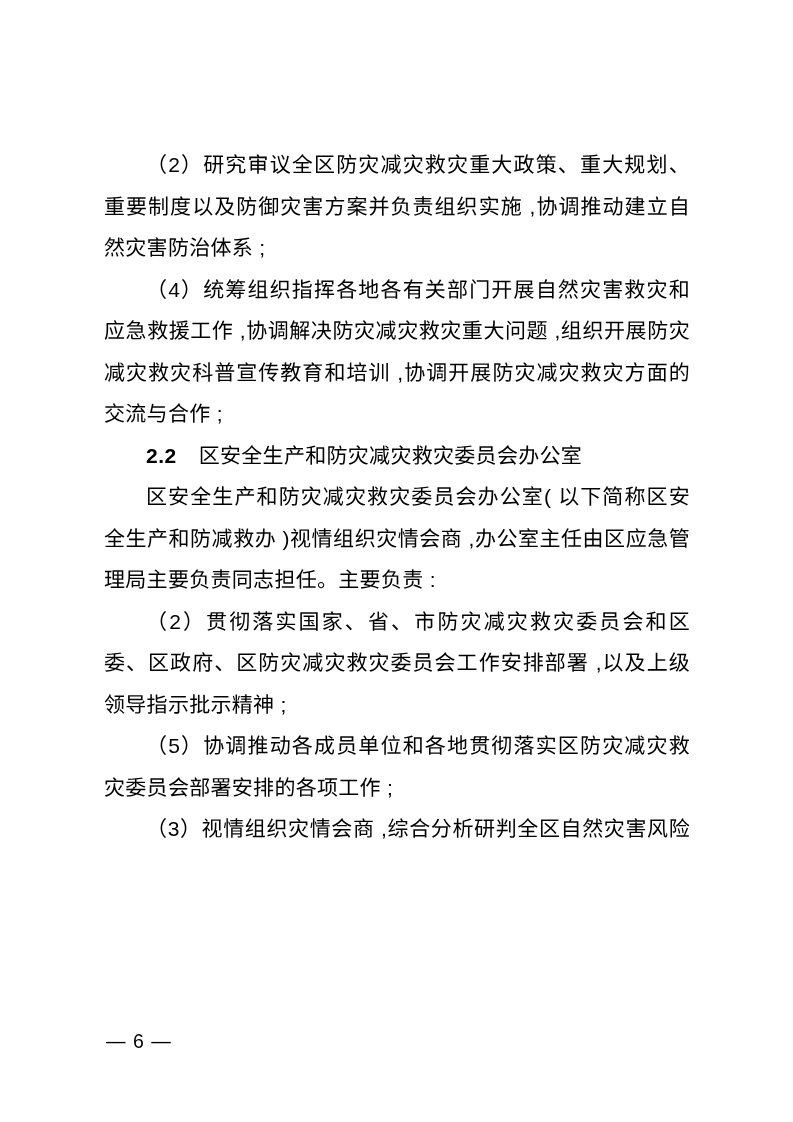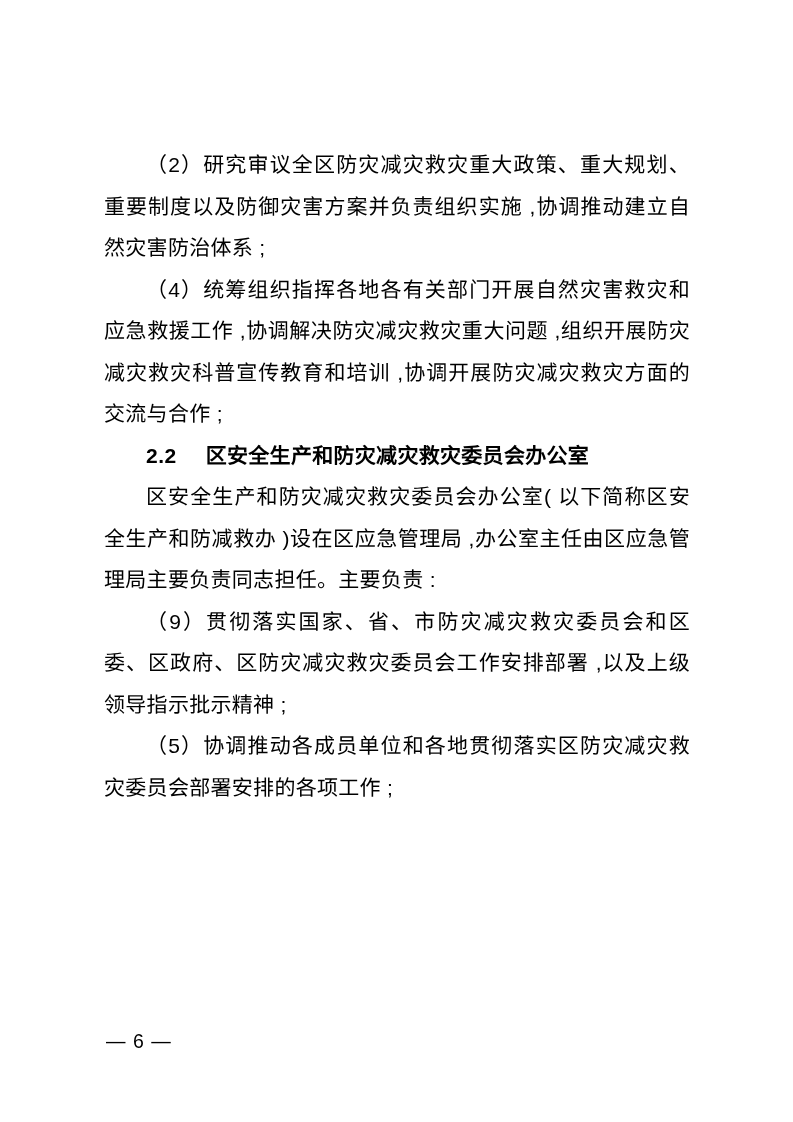--- a/index.html
+++ b/index.html
@@ -39,22 +39,22 @@
     text-indent: 2em;
     font-size: 21px;
     line-height: 41.5px;
     font-weight: 400;
   }
   .section-heading .heading-number {
     font-weight: 700;
     letter-spacing: 0.5px;
   }
   .section-heading .heading-title {
-    font-weight: 700;
-    margin-left: 29px;
+    font-weight: 400;
+    margin-left: 22px;
   }
   .page-number {
     position: absolute;
     left: 106px;
     top: 1030px;
     font-size: 19.5px;
     line-height: 22px;
     letter-spacing: 1px;
     color: #000000;
   }
@@ -64,19 +64,20 @@
 
 <div class="page">
   <main class="content">
     <p class="para">（2）研究审议全区防灾减灾救灾重大政策、重大规划、重要制度以及防御灾害方案并负责组织实施 ,协调推动建立自然灾害防治体系 ;</p>
     <p class="para">（4）统筹组织指挥各地各有关部门开展自然灾害救灾和应急救援工作 ,协调解决防灾减灾救灾重大问题 ,组织开展防灾减灾救灾科普宣传教育和培训 ,协调开展防灾减灾救灾方面的交流与合作 ;</p>
 
     <h2 class="section-heading">
       <span class="heading-number">2.2</span><span class="heading-title">区安全生产和防灾减灾救灾委员会办公室</span>
     </h2>
 
-    <p class="para">区安全生产和防灾减灾救灾委员会办公室( 以下简称区安全生产和防减救办 )设在区应急管理局 ,办公室主任由区应急管理局主要负责同志担任。主要负责 :</p>
-    <p class="para">（9）贯彻落实国家、省、市防灾减灾救灾委员会和区委、区政府、区防灾减灾救灾委员会工作安排部署 ,以及上级领导指示批示精神 ;</p>
+    <p class="para">区安全生产和防灾减灾救灾委员会办公室( 以下简称区安全生产和防减救办 )视情组织灾情会商 ,办公室主任由区应急管理局主要负责同志担任。主要负责 :</p>
+    <p class="para">（2）贯彻落实国家、省、市防灾减灾救灾委员会和区委、区政府、区防灾减灾救灾委员会工作安排部署 ,以及上级领导指示批示精神 ;</p>
     <p class="para">（5）协调推动各成员单位和各地贯彻落实区防灾减灾救灾委员会部署安排的各项工作 ;</p>
+    <p class="para continues">（3）视情组织灾情会商 ,综合分析研判全区自然灾害风险</p>
   </main>
 
   <div class="page-number">— 6 —</div>
 </div>
 
 </body></html>

